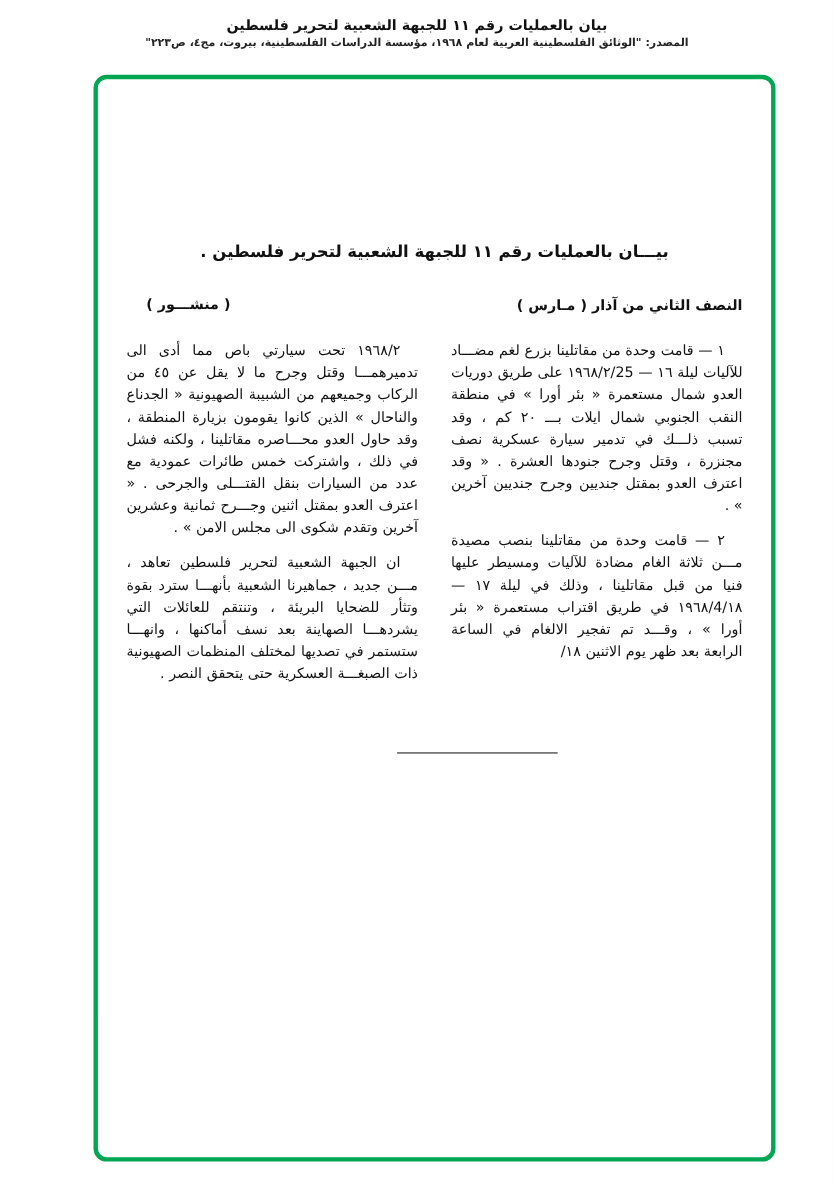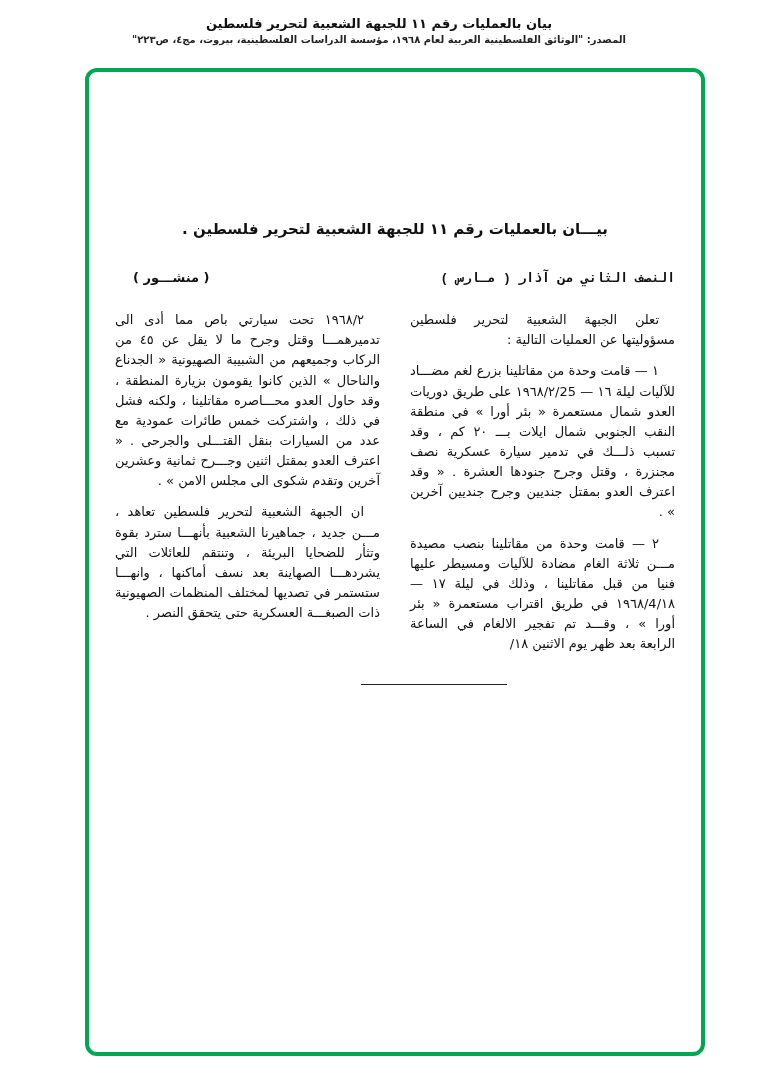--- a/index.html
+++ b/index.html
@@ -59,21 +59,20 @@
     display: flex;
     justify-content: space-between;
     align-items: flex-start;
     font-size: 13px;
     font-weight: bold;
     margin-bottom: 20px;
   }
   .date-block {
     text-align: center;
     line-height: 1.7;
-    font-family: Liberation Mono, monospace;
   }
   .date-year {
     padding-right: 14px;
   }
   .published-label {
     padding-left: 18px;
     padding-top: 2px;
   }
   .columns {
     display: flex;
@@ -113,21 +112,20 @@
     <div class="pub-row">
       <div class="date-block">
         <div>النصف الثاني من آذار ( مـارس )</div>
       </div>
       <div class="published-label">( منشـــور )</div>
     </div>
 
     <div class="columns">
 
       <div class="col">
-        <p>تعلن الجبهة الشعبية لتحرير فلسطين مسؤوليتها عن العمليات التالية :</p>
         <p>١ — قامت وحدة من مقاتلينا بزرع لغم مضـــاد للآليات ليلة ١٦ — ١٩٦٨/٢/25 على طريق دوريات العدو شمال مستعمرة « بئر أورا » في منطقة النقب الجنوبي شمال ايلات بـــ ٢٠ كم ، وقد تسبب ذلـــك في تدمير سيارة عسكرية نصف مجنزرة ، وقتل وجرح جنودها العشرة . « وقد اعترف العدو بمقتل جنديين وجرح جنديين آخرين » .</p>
         <p>٢ — قامت وحدة من مقاتلينا بنصب مصيدة مـــن ثلاثة الغام مضادة للآليات ومسيطر عليها فنيا من قبل مقاتلينا ، وذلك في ليلة ١٧ — ١٩٦٨/4/١٨ في طريق اقتراب مستعمرة « بئر أورا » ، وقـــد تم تفجير الالغام في الساعة الرابعة بعد ظهر يوم الاثنين ١٨/</p>
       </div>
 
       <div class="col">
         <p>١٩٦٨/٢ تحت سيارتي باص مما أدى الى تدميرهمـــا وقتل وجرح ما لا يقل عن ٤٥ من الركاب وجميعهم من الشبيبة الصهيونية « الجدناع والناحال » الذين كانوا يقومون بزيارة المنطقة ، وقد حاول العدو محـــاصره مقاتلينا ، ولكنه فشل في ذلك ، واشتركت خمس طائرات عمودية مع عدد من السيارات بنقل القتـــلى والجرحى . « اعترف العدو بمقتل اثنين وجـــرح ثمانية وعشرين آخرين وتقدم شكوى الى مجلس الامن » .</p>
         <p>ان الجبهة الشعبية لتحرير فلسطين تعاهد ، مـــن جديد ، جماهيرنا الشعبية بأنهـــا سترد بقوة وتثأر للضحايا البريئة ، وتنتقم للعائلات التي يشردهـــا الصهاينة بعد نسف أماكنها ، وانهـــا ستستمر في تصديها لمختلف المنظمات الصهيونية ذات الصبغـــة العسكرية حتى يتحقق النصر .</p>
       </div>
 
     </div>

